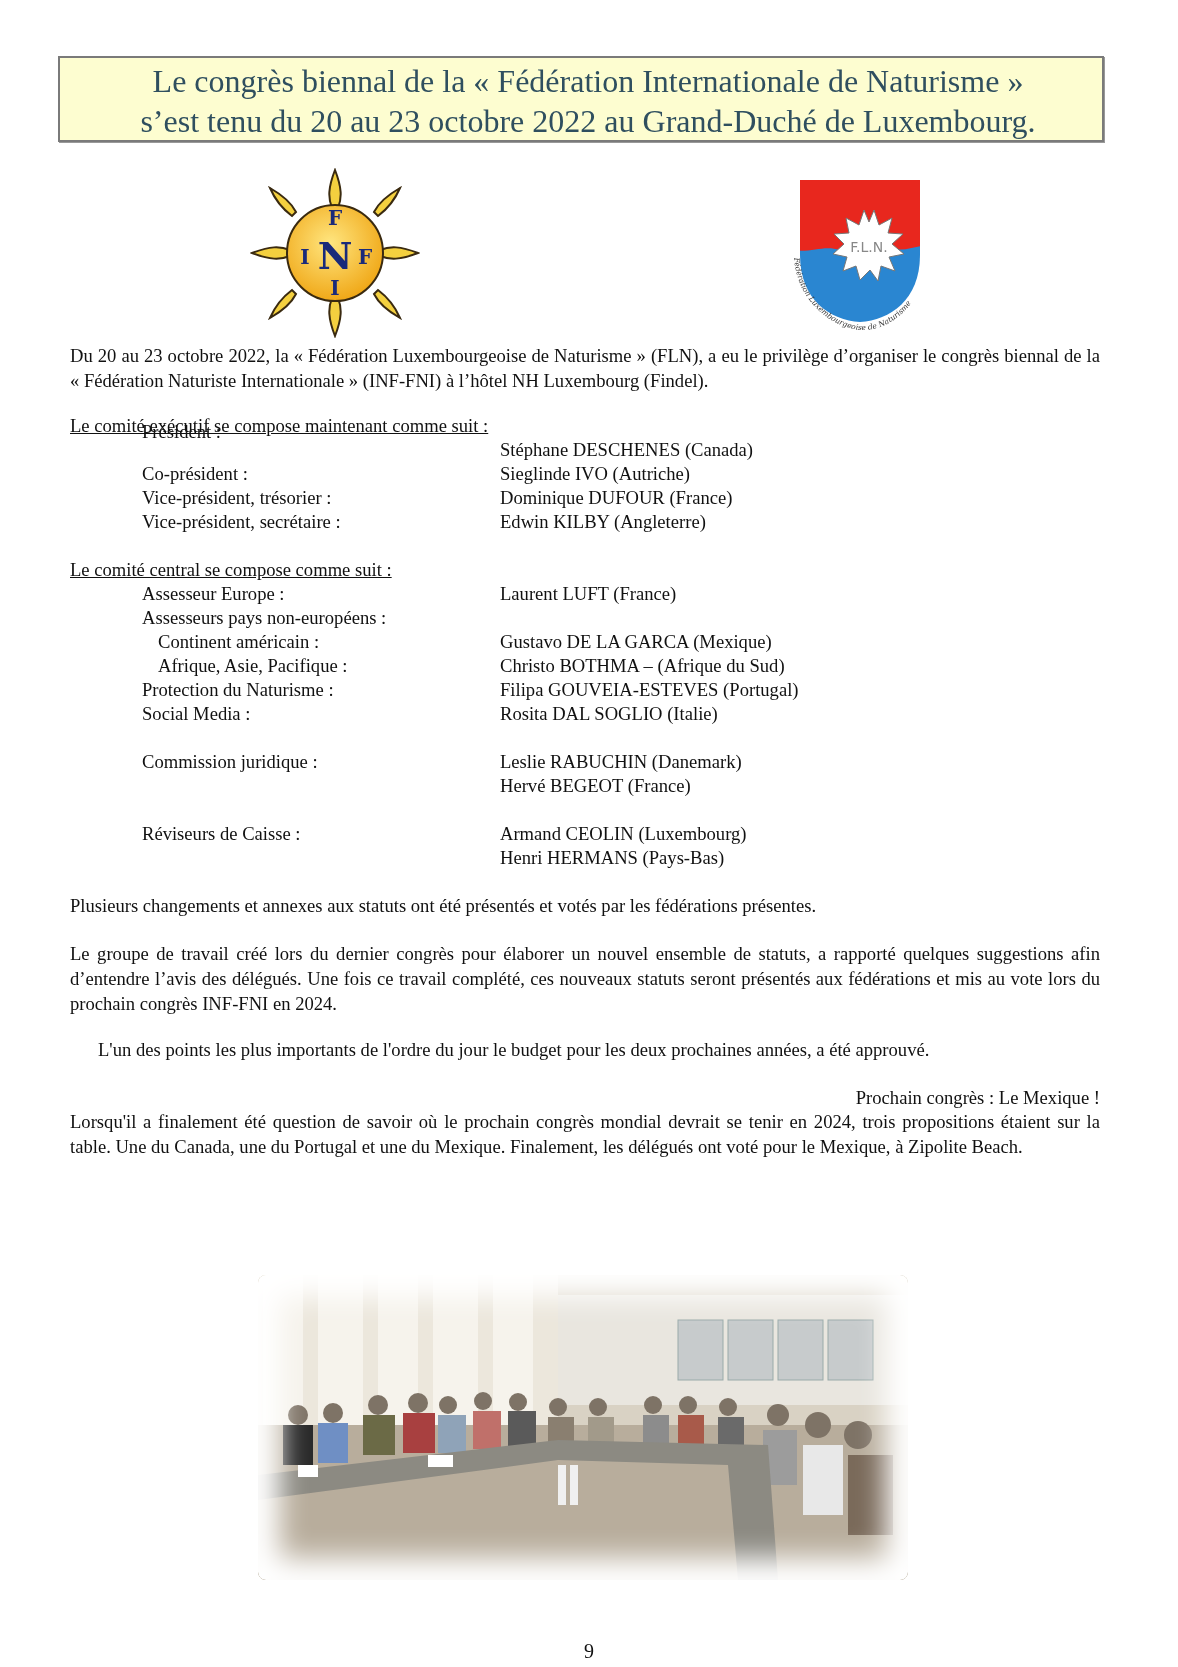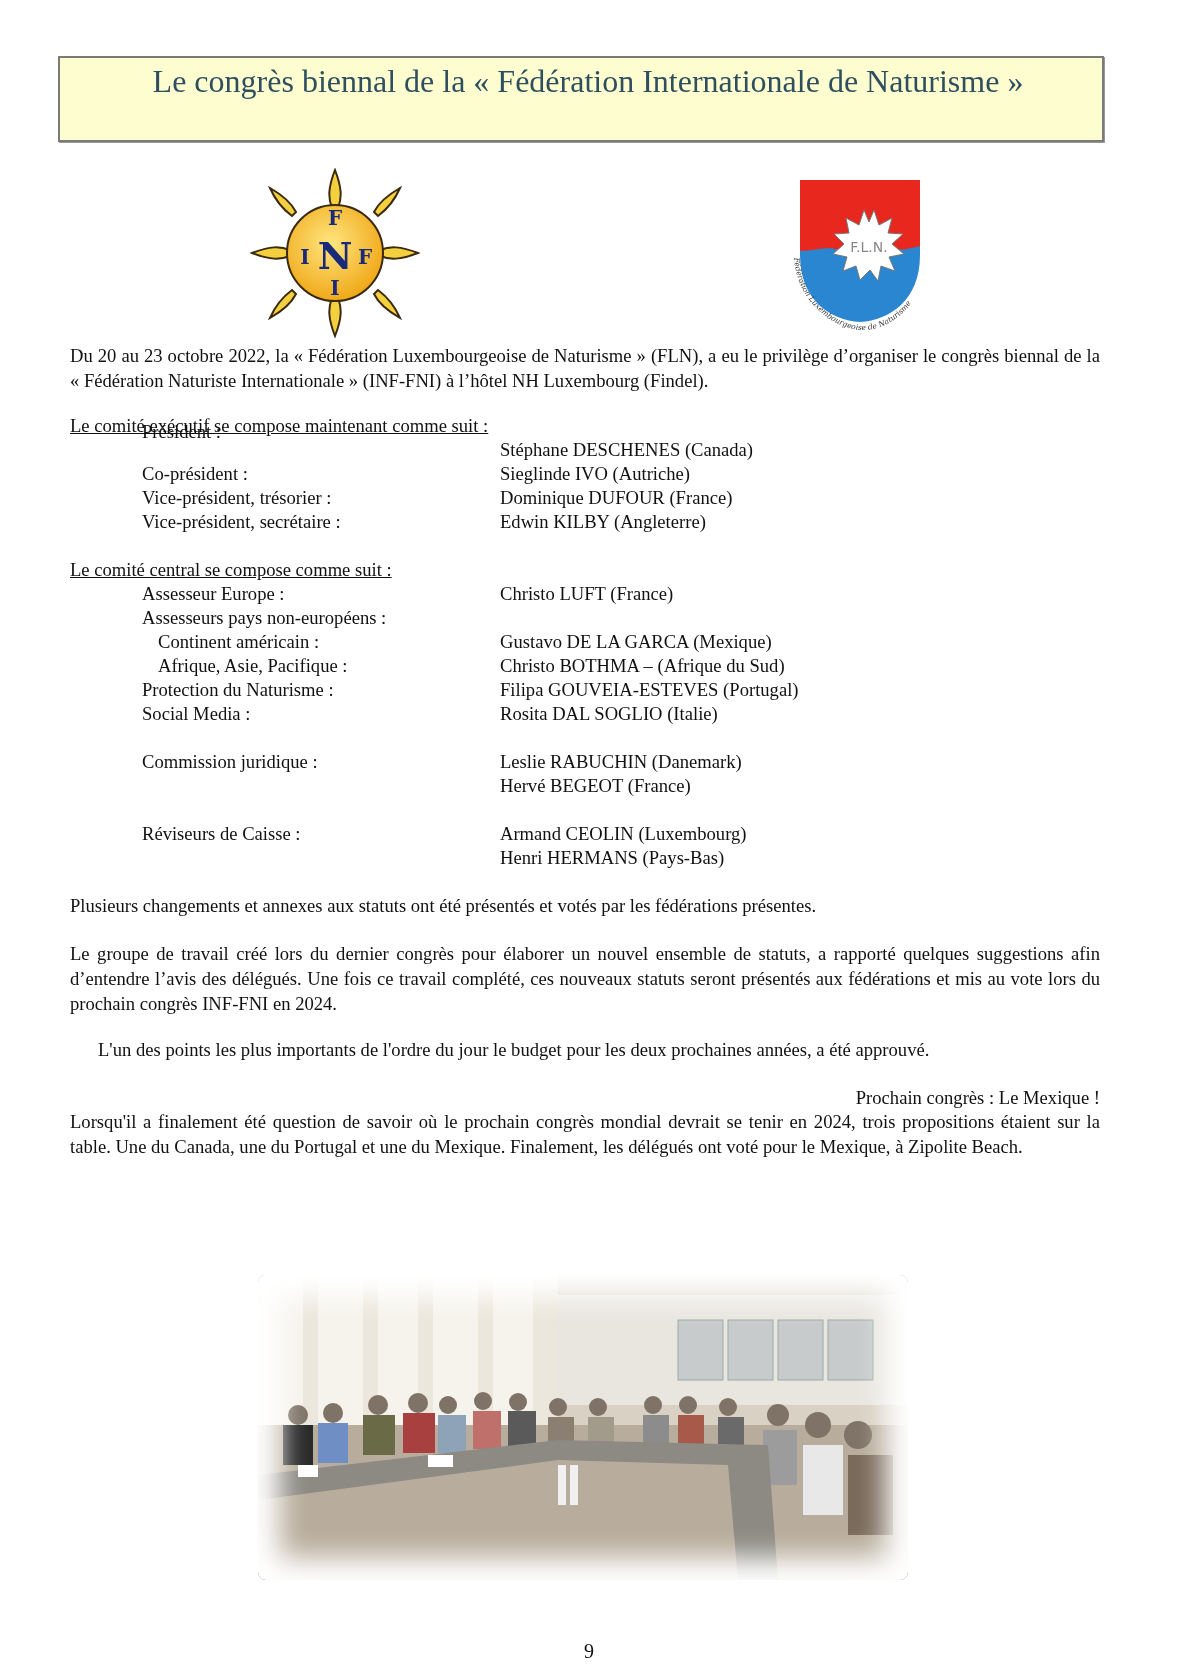--- a/index.html
+++ b/index.html
@@ -22,20 +22,21 @@
     .photo { position: absolute; left: 258px; top: 1275px; width: 650px; height: 305px; overflow: hidden;
       border-radius: 8px; }
     .photo-fade { position: absolute; inset: 0; box-shadow: inset 0 0 28px 22px #ffffff; border-radius: 8px; }
     .pageno { position: absolute; top: 1640px; left: 0; width: 1178px; text-align: center; font-size: 20px; }
   </style>
 </head>
 <body>
 
 <div class="title-box">
   <div>Le congrès biennal de la « Fédération Internationale de Naturisme »</div>
+  <div>s’est tenu du 20 au 23 octobre 2022 au Grand-Duché de Luxembourg.</div>
 </div>
 
 <svg class="logo logo-fni" viewBox="0 0 170 170">
   <g stroke="#3a2a10" stroke-width="2" fill="#f4d03f">
     <path d="M85 2 C78 20 78 30 82 40 L88 40 C92 30 92 20 85 2Z"></path>
     <path d="M85 168 C78 150 78 140 82 130 L88 130 C92 140 92 150 85 168Z"></path>
     <path d="M2 85 C20 78 30 78 40 82 L40 88 C30 92 20 92 2 85Z"></path>
     <path d="M168 85 C150 78 140 78 130 82 L130 88 C140 92 150 92 168 85Z"></path>
     <path d="M20 20 C34 28 42 36 46 44 L42 48 C34 42 26 34 20 20Z"></path>
     <path d="M150 20 C136 28 128 36 124 44 L128 48 C136 42 144 34 150 20Z"></path>
@@ -86,21 +87,21 @@
   <div class="row val" style="top:461px;">Sieglinde IVO (Autriche)</div>
   <div class="row lab" style="top:485px;">Vice-président, trésorier :</div>
   <div class="row val" style="top:485px;">Dominique DUFOUR (France)</div>
   <div class="row lab" style="top:509px;">Vice-président, secrétaire :</div>
   <div class="row val" style="top:509px;">Edwin KILBY (Angleterre)</div>
 </div>
 
 <div class="text u" style="top:557px; width:auto;">Le comité central se compose comme suit :</div>
 <div>
   <div class="row lab" style="top:581px;">Assesseur Europe :</div>
-  <div class="row val" style="top:581px;">Christo LUFT (France)</div>
+  <div class="row val" style="top:581px;">Laurent LUFT (France)</div>
   <div class="row lab" style="top:605px;">Assesseurs pays non-européens :</div>
   <div class="row lab2" style="top:629px;">Continent américain :</div>
   <div class="row val" style="top:629px;">Gustavo DE LA GARCA (Mexique)</div>
   <div class="row lab2" style="top:653px;">Afrique, Asie, Pacifique :</div>
   <div class="row val" style="top:653px;">Christo BOTHMA – (Afrique du Sud)</div>
   <div class="row lab" style="top:677px;">Protection du Naturisme :</div>
   <div class="row val" style="top:677px;">Filipa GOUVEIA-ESTEVES (Portugal)</div>
   <div class="row lab" style="top:701px;">Social Media :</div>
   <div class="row val" style="top:701px;">Rosita DAL SOGLIO (Italie)</div>
   <div class="row lab" style="top:749px;">Commission juridique :</div>

